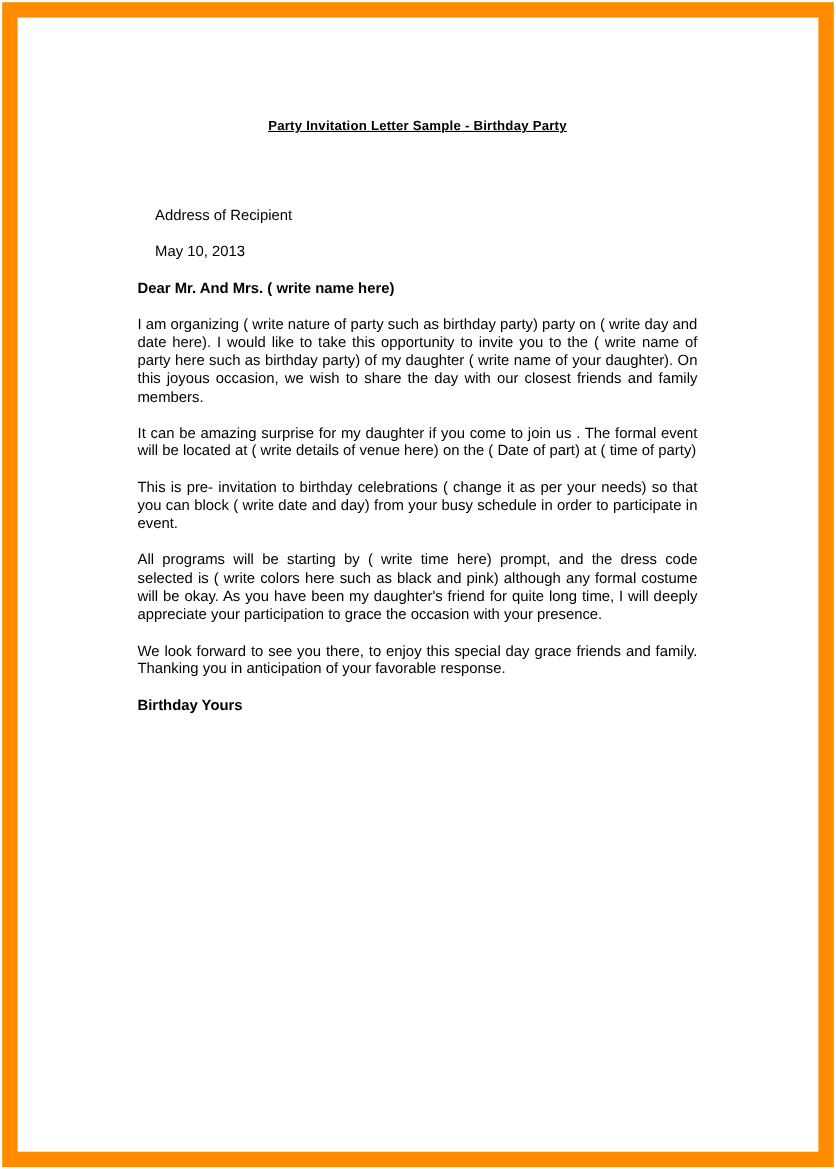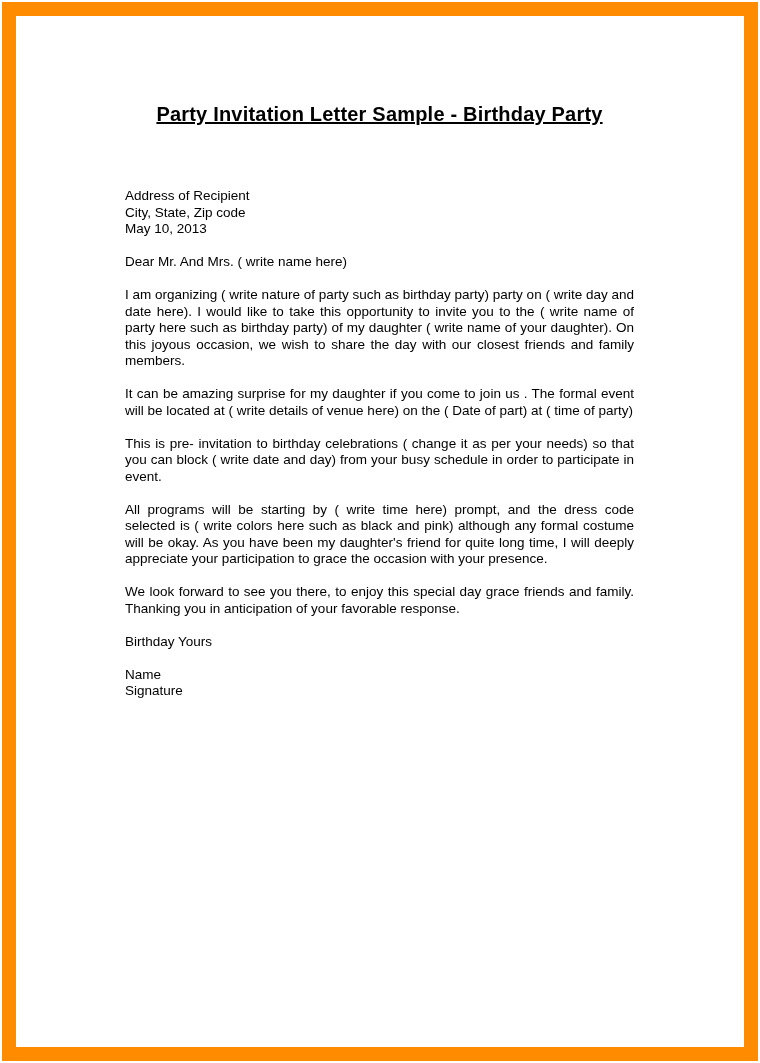--- a/index.html
+++ b/index.html
@@ -31,66 +31,62 @@
     top: 0;
     left: 0;
     right: 0;
     padding: 104px 126px 0 125px;
     font-size: 13.5px;
     line-height: 16.5px;
   }
   .letter-title {
     text-align: center;
     font-weight: bold;
-    font-size: 20px;
+    font-size: 12px;
     line-height: 20px;
     text-decoration: underline;
     margin: 0 0 0 0;
     letter-spacing: 0.2px;
   }
   .recipient-block {
     margin-top: 64px;
   }
   .line {
-    margin: 0;
+    margin: 16px;
   }
   .block {
     margin: 16.5px 0 0 0;
+    font-weight: bold;
   }
   p.body-par {
     margin: 16.5px 0 0 0;
     text-align: justify;
   }
   .signature-block .line {
     margin: 0;
   }
 </style>
 </head>
 <body>
 
 <div class="page">
   <div class="border-frame"></div>
 
   <div class="letter">
     <h1 class="letter-title">Party Invitation Letter Sample - Birthday Party</h1>
 
     <div class="recipient-block">
       <p class="line">Address of Recipient</p>
-      <p class="line">City, State, Zip code</p>
       <p class="line">May 10, 2013</p>
     </div>
 
     <p class="block">Dear Mr. And Mrs. ( write name here)</p>
 
     <p class="body-par">I am organizing ( write nature of party such as birthday party) party on ( write day and date here). I would like to take this opportunity to invite you to the ( write name of party here such as birthday party) of my daughter ( write name of your daughter). On this joyous occasion, we wish to share the day with our closest friends and family members.</p>
     <p class="body-par">It can be amazing surprise for my daughter if you come to join us . The formal event will be located at ( write details of venue here) on the ( Date of part) at ( time of party)</p>
     <p class="body-par">This is pre- invitation to birthday celebrations ( change it as per your needs) so that you can block ( write date and day) from your busy schedule in order to participate in event.</p>
     <p class="body-par">All programs will be starting by ( write time here) prompt, and the dress code selected is ( write colors here such as black and pink) although any formal costume will be okay. As you have been my daughter's friend for quite long time, I will deeply appreciate your participation to grace the occasion with your presence.</p>
     <p class="body-par">We look forward to see you there, to enjoy this special day grace friends and family. Thanking you in anticipation of your favorable response.</p>
 
     <p class="block">Birthday Yours</p>
 
-    <div class="block signature-block">
-      <p class="line">Name</p>
-      <p class="line">Signature</p>
-    </div>
   </div>
 </div>
 
 </body></html>

